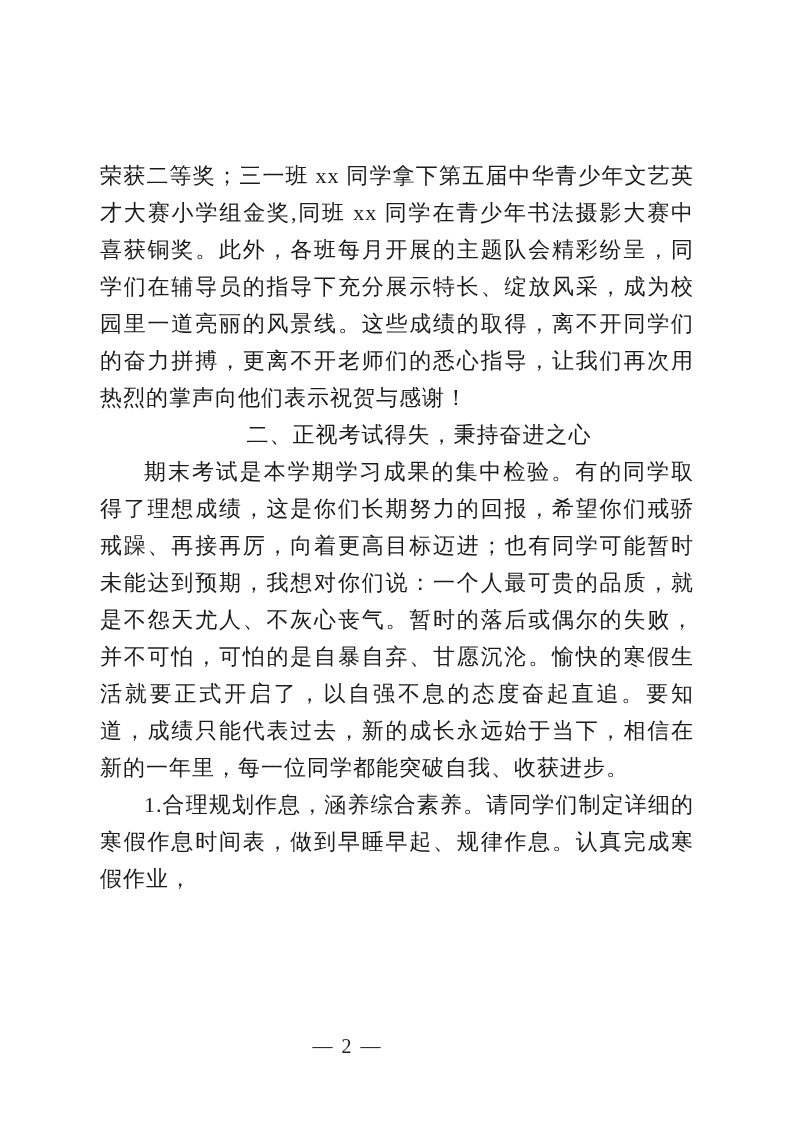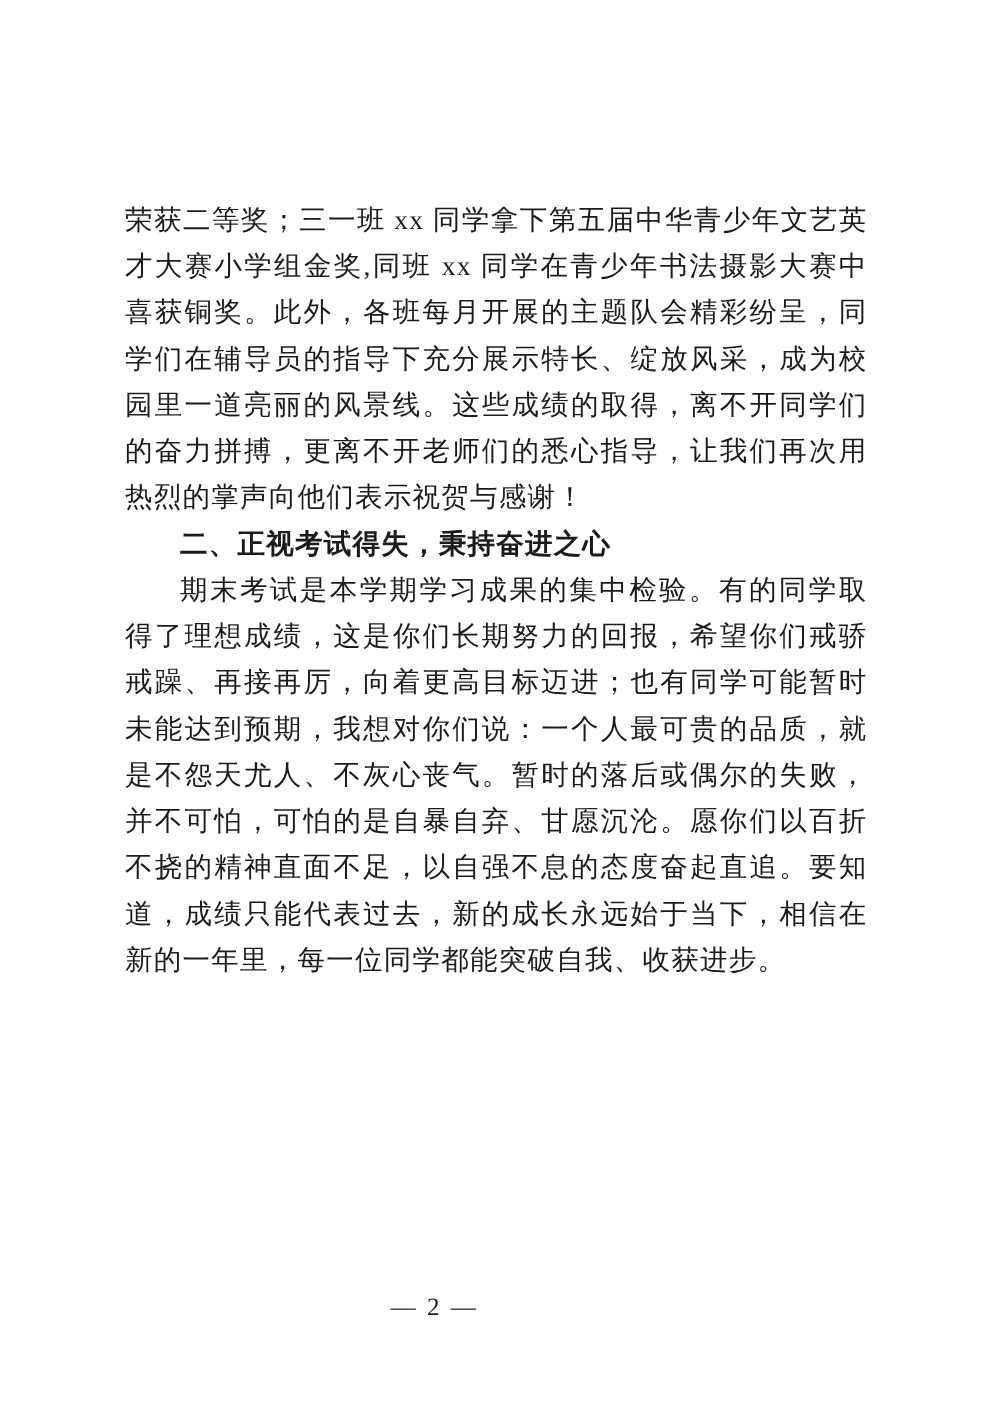--- a/index.html
+++ b/index.html
@@ -26,23 +26,23 @@
     margin: 0;
     padding: 0;
     font-size: 22px;
     line-height: 37px;
     letter-spacing: 1px;
     text-align: justify;
     font-weight: normal;
     word-break: break-all;
   }
   .heading {
-    font-weight: bold;
+    font-weight: normal;
     text-indent: 2em;
-    text-align: left;
+    text-align: center;
   }
   .indent {
     text-indent: 2em;
   }
   .footer {
     position: absolute;
     left: 0;
     right: 0;
     top: 1028px;
     text-align: center;
@@ -52,16 +52,17 @@
     color: #1b1b1b;
   }
 </style>
 </head>
 <body>
 
 <div class="page">
   <div class="content">
     <p class="para">荣获二等奖；三一班 xx 同学拿下第五届中华青少年文艺英才大赛小学组金奖,同班 xx 同学在青少年书法摄影大赛中喜获铜奖。此外，各班每月开展的主题队会精彩纷呈，同学们在辅导员的指导下充分展示特长、绽放风采，成为校园里一道亮丽的风景线。这些成绩的取得，离不开同学们的奋力拼搏，更离不开老师们的悉心指导，让我们再次用热烈的掌声向他们表示祝贺与感谢！</p>
     <h2 class="heading">二、正视考试得失，秉持奋进之心</h2>
-    <p class="para indent">期末考试是本学期学习成果的集中检验。有的同学取得了理想成绩，这是你们长期努力的回报，希望你们戒骄戒躁、再接再厉，向着更高目标迈进；也有同学可能暂时未能达到预期，我想对你们说：一个人最可贵的品质，就是不怨天尤人、不灰心丧气。暂时的落后或偶尔的失败，并不可怕，可怕的是自暴自弃、甘愿沉沦。愿你们以百折不挠的精神直面不足，以自强不息的态度奋起直追。要知道，成绩只能代表过去，新的成长永远始于当下，相信在新的一年里，每一位同学都能突破自我、收获进步。</p>
+    <p class="para indent">期末考试是本学期学习成果的集中检验。有的同学取得了理想成绩，这是你们长期努力的回报，希望你们戒骄戒躁、再接再厉，向着更高目标迈进；也有同学可能暂时未能达到预期，我想对你们说：一个人最可贵的品质，就是不怨天尤人、不灰心丧气。暂时的落后或偶尔的失败，并不可怕，可怕的是自暴自弃、甘愿沉沦。愉快的寒假生活就要正式开启了，以自强不息的态度奋起直追。要知道，成绩只能代表过去，新的成长永远始于当下，相信在新的一年里，每一位同学都能突破自我、收获进步。</p>
+    <p class="para indent">1.合理规划作息，涵养综合素养。请同学们制定详细的寒假作息时间表，做到早睡早起、规律作息。认真完成寒假作业，</p>
   </div>
   <div class="footer">— 2 —</div>
 </div>
 
 </body></html>

